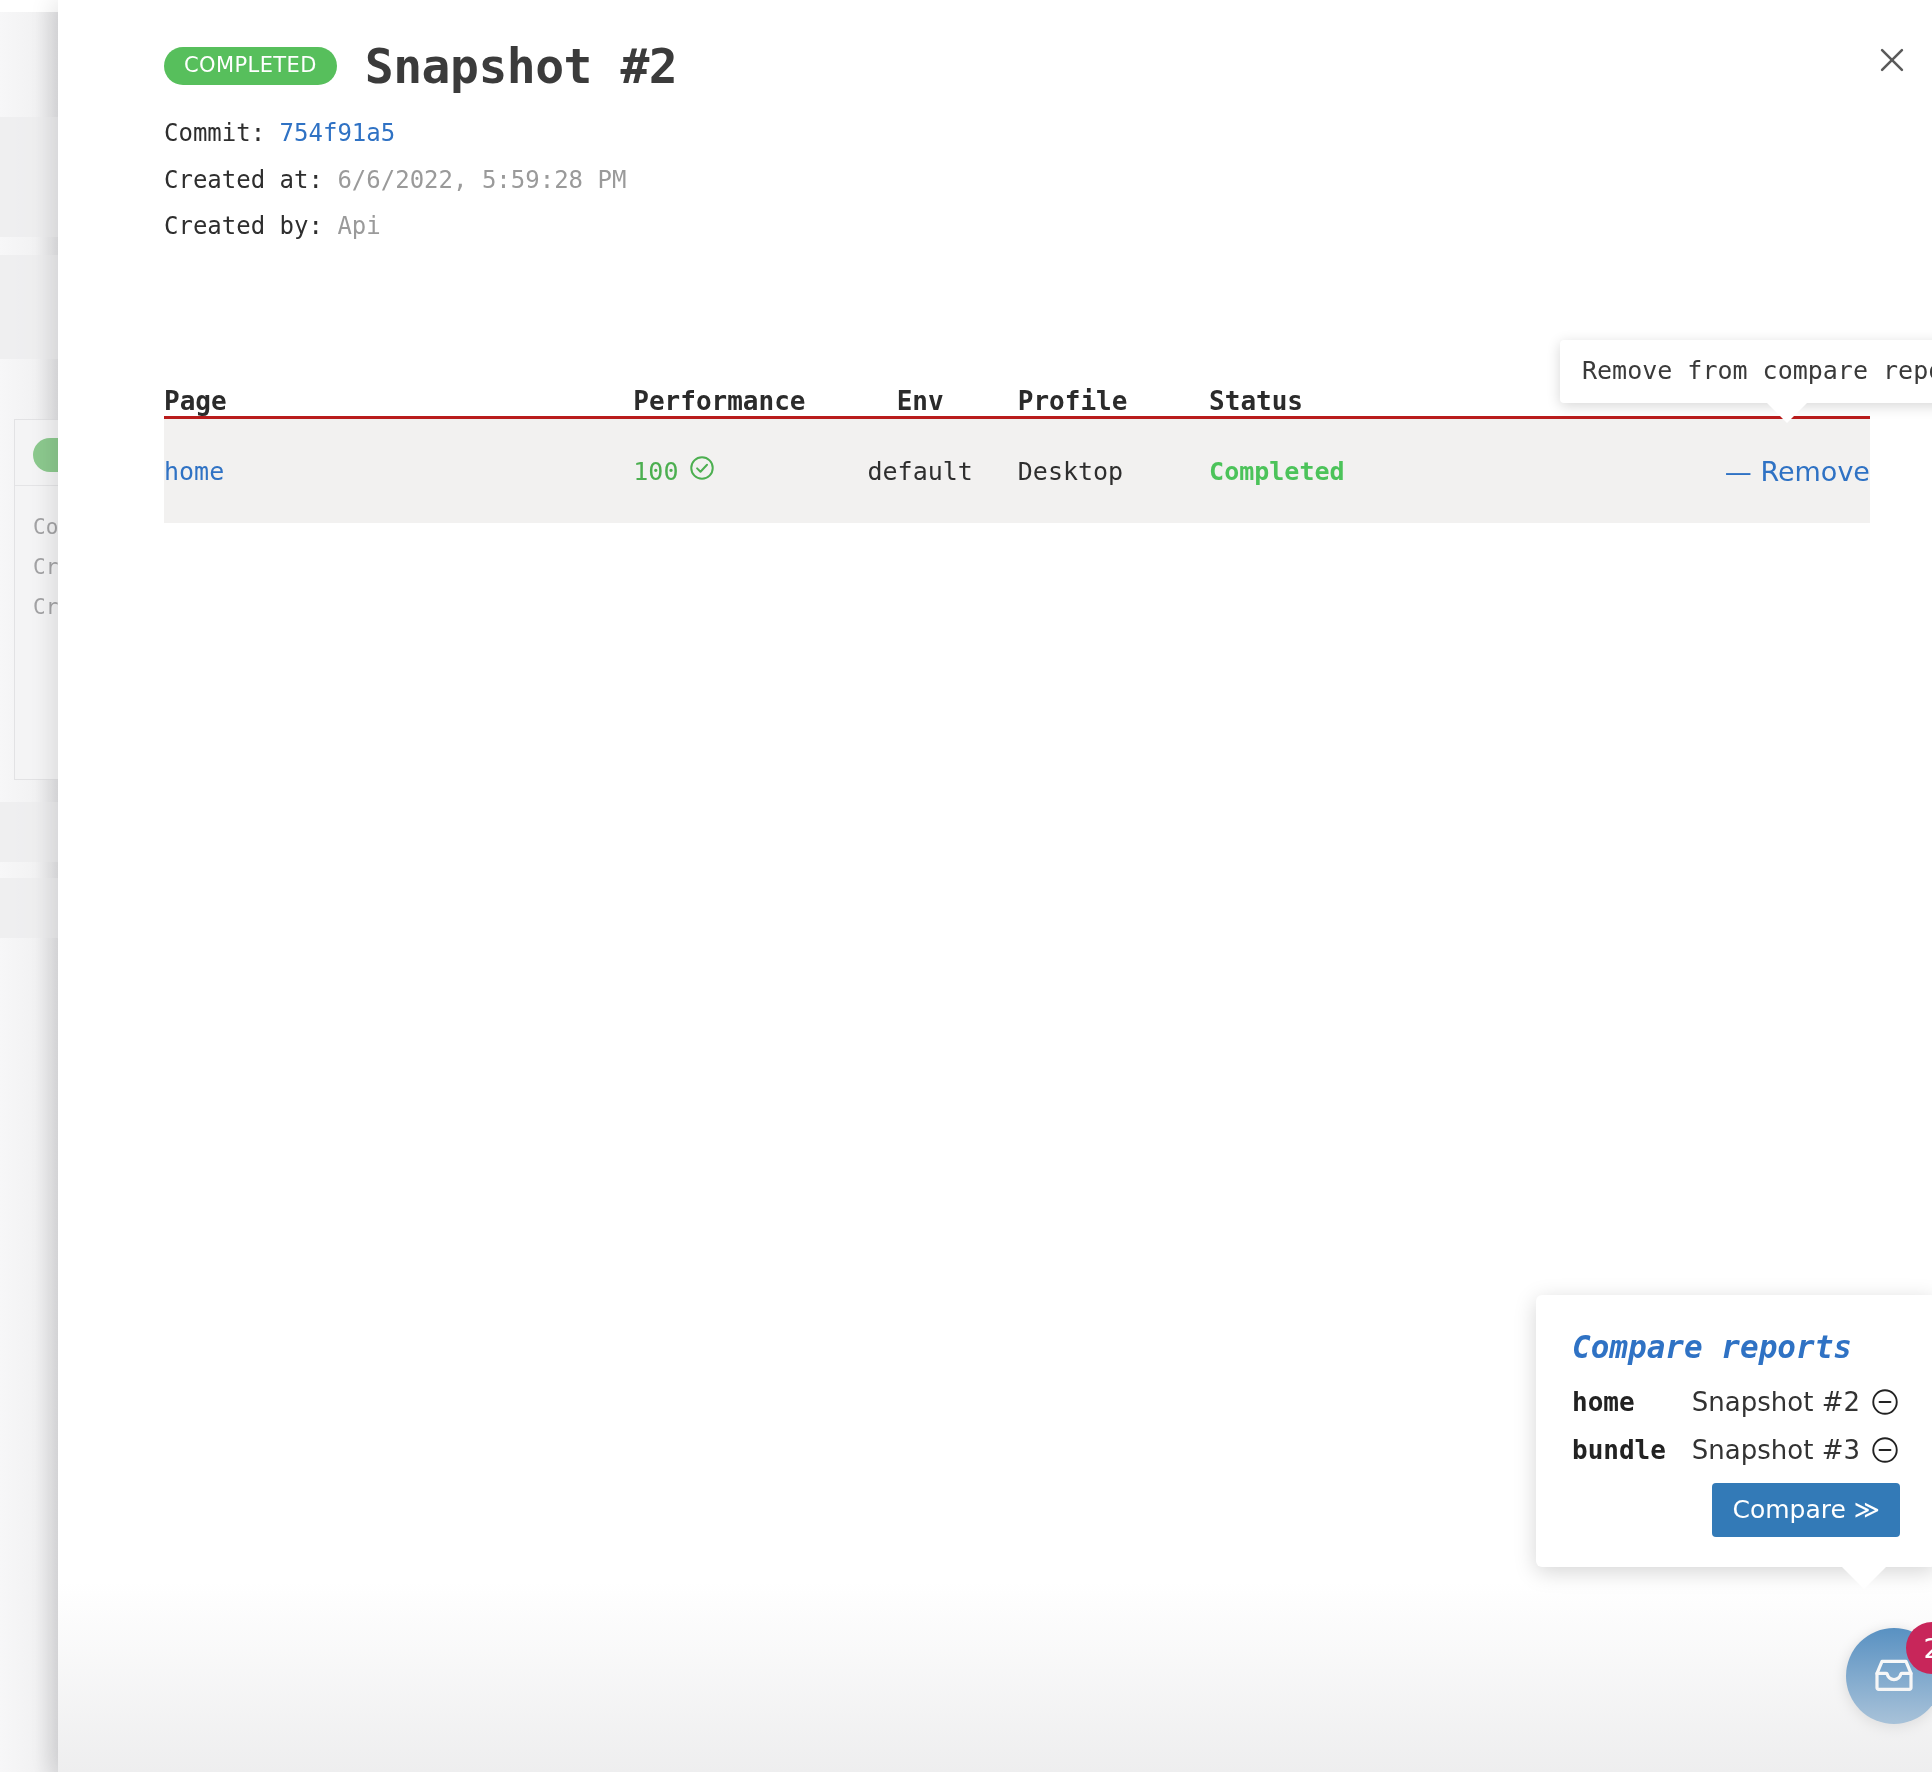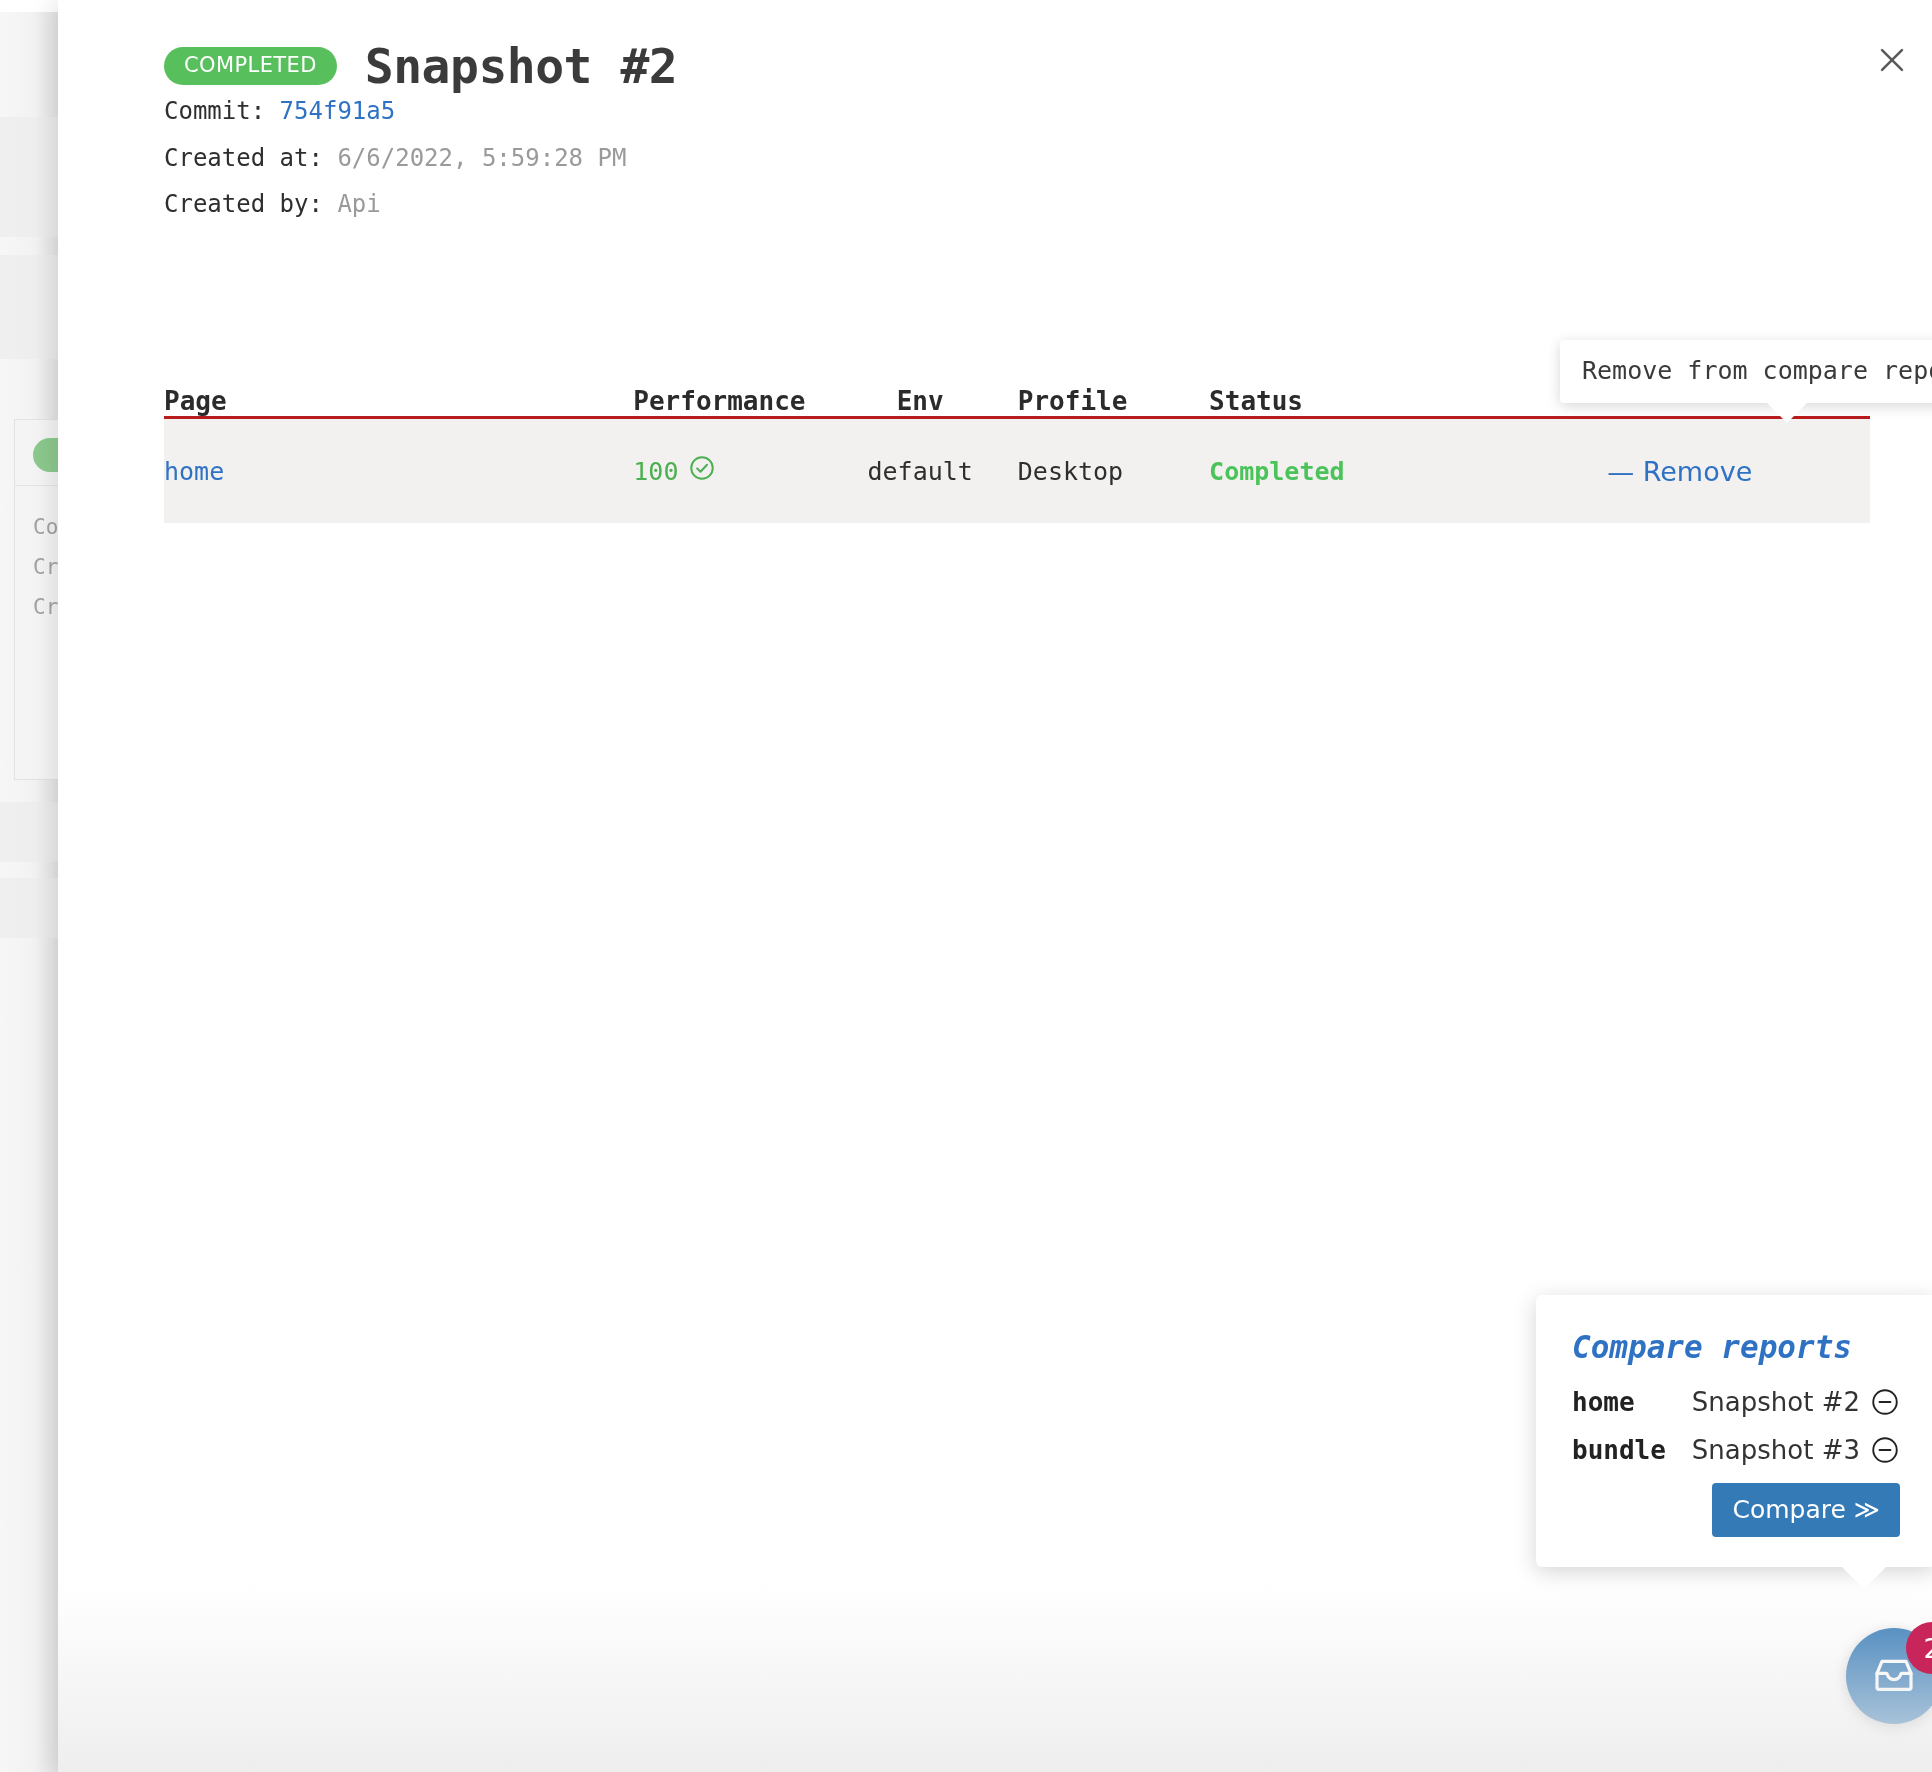--- a/index.html
+++ b/index.html
@@ -147,21 +147,21 @@
     align-items: center;
     justify-content: center;
     background: none;
     border: none;
     padding: 0;
   }
 
   .meta {
     position: absolute;
     left: 106px;
-    top: 96px;
+    top: 118px;
     font-family: "DejaVu Sans Mono", monospace;
     font-size: 24px;
     color: #2e2e2e;
   }
   .meta-row {
     margin-bottom: 16px;
     white-space: nowrap;
     line-height: 1.28;
   }
   .meta-label { color: #2e2e2e; }
@@ -192,21 +192,21 @@
     background: #f2f1f0;
     font-family: "DejaVu Sans Mono", monospace;
     font-size: 25px;
     color: #2e2e2e;
   }
   .c-page      { width: 476px; }
   .c-perf      { width: 192px; }
   .c-env       { width: 198px; text-align: center; }
   .c-profile   { width: 194px; }
   .c-status    { width: 260px; }
-  .c-action    { width: 386px; text-align: center; margin-left: 24px; }
+  .c-action    { width: 386px; text-align: right; margin-left: 24px; }
 
   .link-page { color: #2f72c4; text-decoration: none; cursor: pointer; }
   .perf-cell { display: flex; align-items: center; gap: 10px; color: #4caf50; }
   .perf-score { color: #4caf50; }
   .status-ok { color: #4cc35a; font-weight: bold; }
   .remove-link {
     color: #2f72c4;
     font-family: "DejaVu Sans", sans-serif;
     font-size: 27px;
     cursor: pointer;

